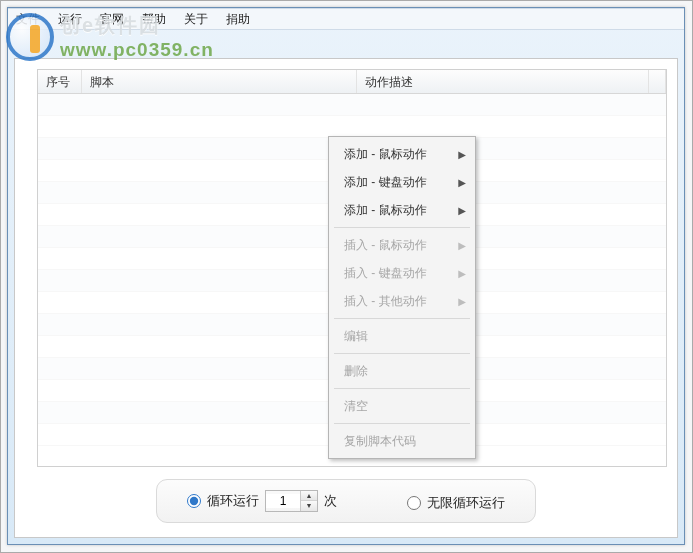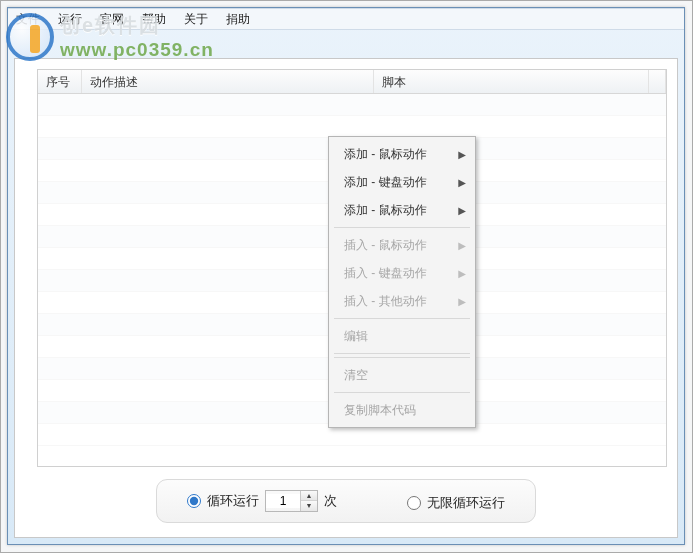--- a/index.html
+++ b/index.html
@@ -72,22 +72,22 @@
     <div class="mi">官网</div>
     <div class="mi">帮助</div>
     <div class="mi">关于</div>
     <div class="mi">捐助</div>
   </div>
 
   <div class="client">
     <div class="inner">
       <div class="table-header">
         <div class="th th-seq">序号</div>
+        <div class="th th-script">脚本</div>
         <div class="th th-desc">动作描述</div>
-        <div class="th th-script">脚本</div>
         <div class="th th-spacer"></div>
       </div>
       <div class="rows">
         <div class="row"></div>
         <div class="row"></div>
         <div class="row"></div>
         <div class="row"></div>
         <div class="row"></div>
         <div class="row"></div>
         <div class="row"></div>
@@ -149,20 +149,23 @@
       </div>
     <div class="cmi disabled">
         <span>插入 - 其他动作</span>
         <span class="arrow">▶</span>
       </div>
     <div class="sep"></div>
     <div class="cmi disabled">
         <span>编辑</span>
       </div>
     <div class="sep"></div>
+    <div class="cmi disabled">
+        <span>删除</span>
+      </div>
     <div class="sep"></div>
     <div class="cmi disabled">
         <span>清空</span>
       </div>
     <div class="sep"></div>
     <div class="cmi disabled">
         <span>复制脚本代码</span>
       </div>
   </div>
 

